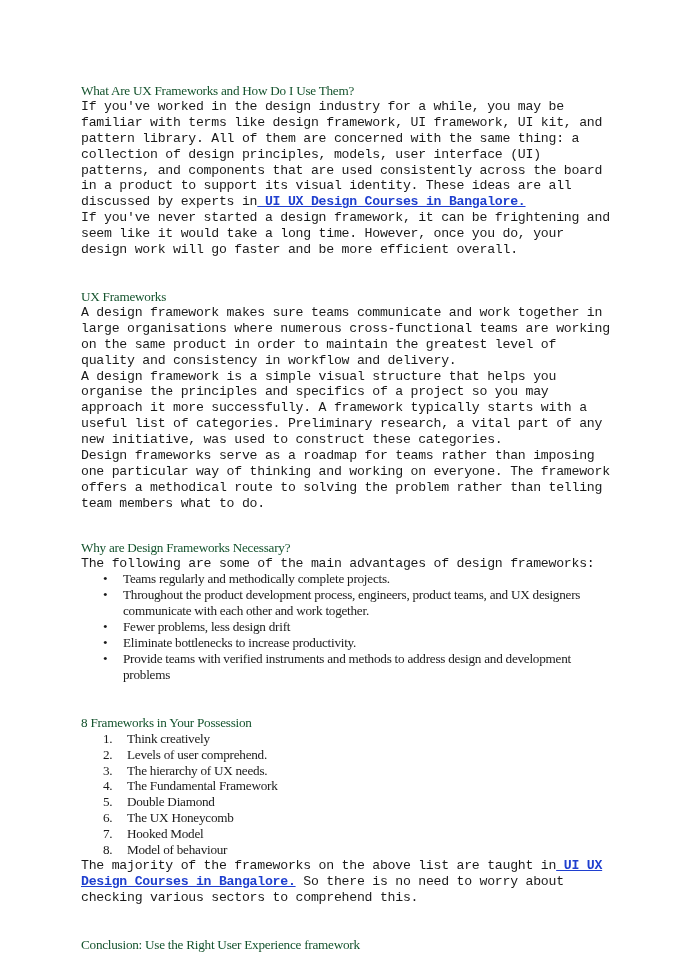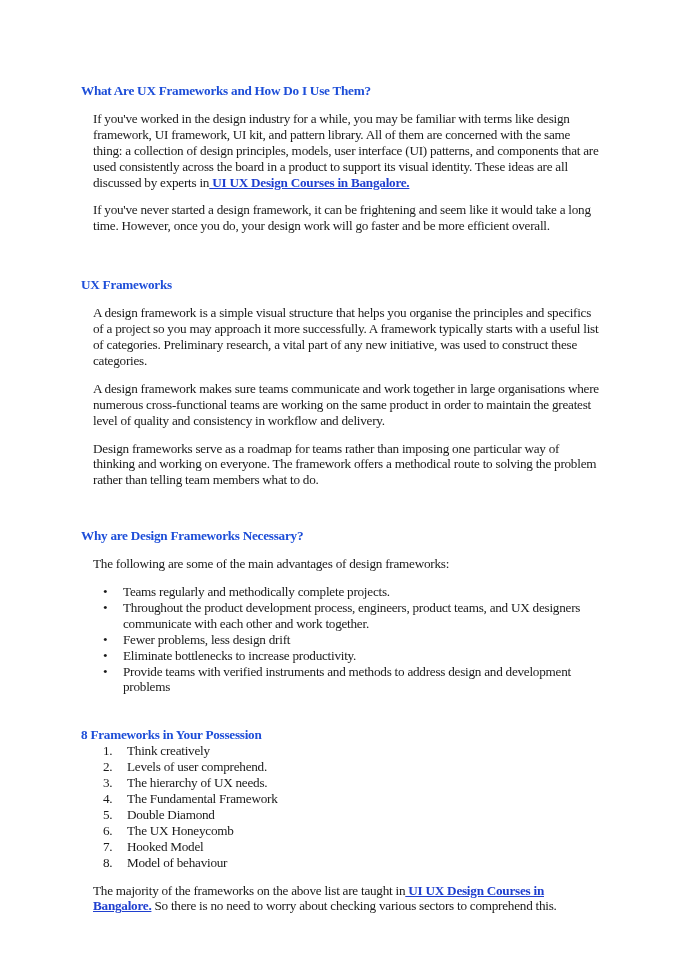--- a/index.html
+++ b/index.html
@@ -18,26 +18,27 @@
     .page {
       position: absolute;
       left: 81px;
       top: 83px;
       width: 530px;
       font-size: 13.2px;
       line-height: 15.9px;
       letter-spacing: -0.25px;
     }
     .heading {
-      font-weight: bold;
+      font-weight: normal;
       margin: 0;
-      color: #1d4ed8;
+      color: #14532d;
     }
     .para {
-      margin: 12px;
+      margin: 0;
+      font-family: Liberation Mono, monospace;
     }
     .section {
       margin: 0;
     }
     .gap1 { height: 31px; }
     .gap2 { height: 28px; }
     .gap3 { height: 32px; }
     .gap4 { height: 31px; }
     a.link {
       color: #1f3fcf;
@@ -81,22 +82,22 @@
   <div class="section">
     <p class="heading">What Are UX Frameworks and How Do I Use Them?</p>
     <p class="para"><span>If you've worked in the design industry for a while, you may be familiar with terms like design framework, UI framework, UI kit, and pattern library. All of them are concerned with the same thing: a collection of design principles, models, user interface (UI) patterns, and components that are used consistently across the board in a product to support its visual identity. These ideas are all discussed by experts in</span><a class="link" href="#"> UI UX Design Courses in Bangalore.</a></p>
     <p class="para">If you've never started a design framework, it can be frightening and seem like it would take a long time. However, once you do, your design work will go faster and be more efficient overall.</p>
   </div>
 
   <div class="gap1"></div>
 
   <div class="section">
     <p class="heading">UX Frameworks</p>
+    <p class="para">A design framework makes sure teams communicate and work together in large organisations where numerous cross-functional teams are working on the same product in order to maintain the greatest level of quality and consistency in workflow and delivery.</p>
     <p class="para">A design framework is a simple visual structure that helps you organise the principles and specifics of a project so you may approach it more successfully. A framework typically starts with a useful list of categories. Preliminary research, a vital part of any new initiative, was used to construct these categories.</p>
-    <p class="para">A design framework makes sure teams communicate and work together in large organisations where numerous cross-functional teams are working on the same product in order to maintain the greatest level of quality and consistency in workflow and delivery.</p>
     <p class="para">Design frameworks serve as a roadmap for teams rather than imposing one particular way of thinking and working on everyone. The framework offers a methodical route to solving the problem rather than telling team members what to do.</p>
   </div>
 
   <div class="gap2"></div>
 
   <div class="section">
     <p class="heading">Why are Design Frameworks Necessary?</p>
     <p class="para">The following are some of the main advantages of design frameworks:</p>
     <ul class="bullets">
       <li><span class="bullet">•</span><span>Teams regularly and methodically complete projects.</span></li>

